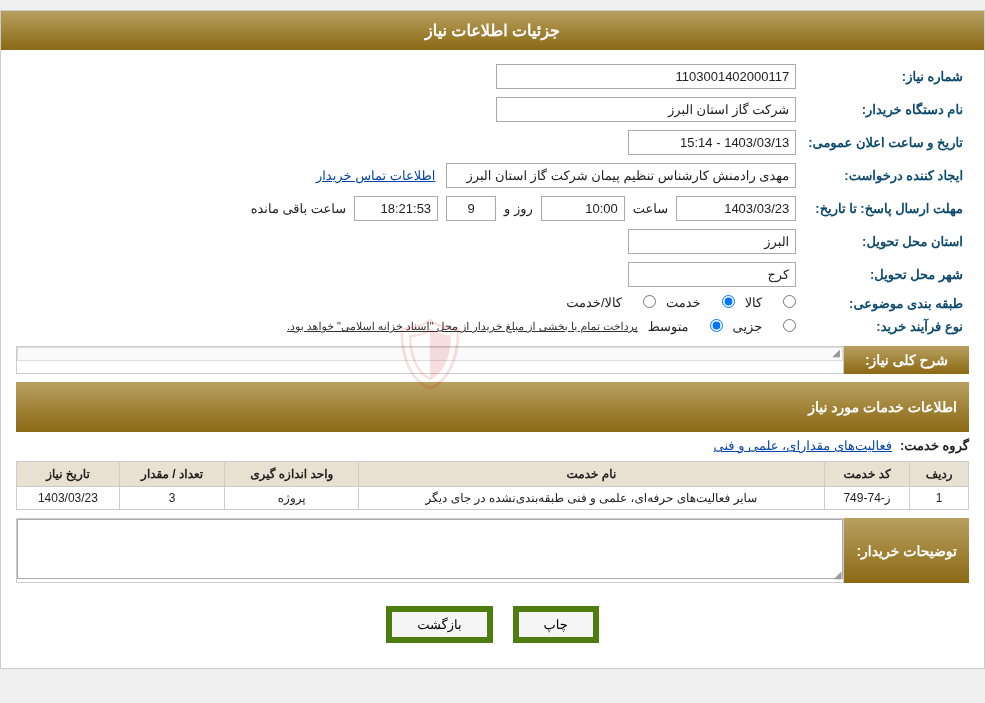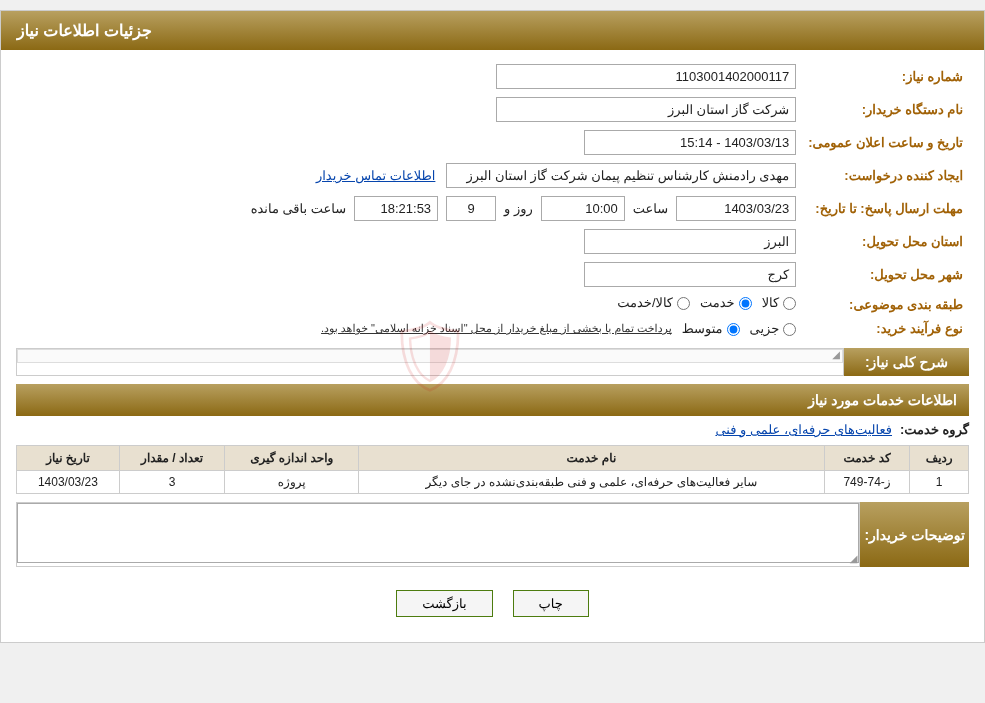--- a/index.html
+++ b/index.html
@@ -12,93 +12,93 @@
     }
     .page-wrapper {
       max-width: 985px;
       margin: 10px auto;
       background: #fff;
       border: 1px solid #ccc;
     }
     .page-header {
       background: linear-gradient(to bottom, #b8a060, #8b6914);
       color: #fff;
-      text-align: left;
+      text-align: center;
       padding: 10px 16px;
       font-size: 16px;
       font-weight: bold;
     }
     .content-area {
       padding: 10px 15px;
     }
     .info-table {
       width: 100%;
       border-collapse: collapse;
       margin-bottom: 8px;
     }
     .info-table td {
       padding: 4px 6px;
       vertical-align: middle;
     }
     .label-cell {
       text-align: right;
       white-space: nowrap;
-      color: #a16207;
+      color: #0c4a6e;
       font-weight: bold;
       width: 160px;
     }
     .value-cell {
       text-align: right;
     }
     .input-box {
       border: 1px solid #aaa;
       background: #fff;
       padding: 4px 6px;
       min-height: 22px;
       display: inline-block;
     }
     .input-wide {
       width: 300px;
     }
     .input-medium {
-      width: 212px;
+      width: 168px;
     }
     .input-small {
       width: 120px;
     }
     .input-xsmall {
       width: 84px;
     }
     .input-number {
       width: 50px;
       text-align: center;
     }
     .link-style {
       color: #0645ad;
       text-decoration: underline;
       cursor: pointer;
     }
     .section-header {
       background: linear-gradient(to bottom, #b8a060, #8b6914);
       color: #fff;
       text-align: right;
-      padding: 8px 12px;
+      padding: 17px 12px;
       font-size: 14px;
       font-weight: bold;
       margin: 8px 0 6px 0;
     }
     .radio-group {
       display: inline-flex;
       gap: 10px;
       align-items: center;
     }
     .radio-item {
       display: flex;
-      align-items: flex-end;
-      gap: 4px;
+      align-items: flex-start;
+      gap: 21px;
     }
     .row-flex {
       display: flex;
       align-items: center;
       gap: 8px;
       flex-wrap: wrap;
     }
     .services-table {
       width: 100%;
       border-collapse: collapse;
@@ -131,21 +131,21 @@
       font-size: 12px;
     }
     .buttons-row {
       display: flex;
       justify-content: center;
       gap: 20px;
       padding: 15px 0;
     }
     .btn {
       padding: 5px 25px;
-      border: 1px solid #4d7c0f;
+      border: 6px solid #4d7c0f;
       background: #f5f5f5;
       cursor: pointer;
       font-size: 13px;
       font-family: Tahoma, Arial, sans-serif;
     }
     .description-area {
       position: relative;
       padding: 6px 10px;
       border: 1px solid #ddd;
       background: #fafafa;
@@ -283,21 +283,21 @@
           <div style="position:absolute; left:50%; top:50%; transform:translate(-50%,-50%); opacity:0.12; font-size:70px; color:#c00; pointer-events:none; z-index:0;">🛡</div>
           <div style="position:absolute; bottom:2px; right:2px; color:#999; font-size:10px;">◢</div>
         </div>
       </div>
     </div>
 
     <div class="section-header">اطلاعات خدمات مورد نیاز</div>
 
     <div class="group-service-row">
       <span style="font-weight:bold;">گروه خدمت:</span>
-      <span class="link-style">فعالیت‌های حرفه‌ای، علمی و فنی</span>
+      <span class="link-style">فعالیت‌های مقدار‌ای، علمی و فنی</span>
     </div>
 
     <table class="services-table">
       <thead>
         <tr>
           <th>ردیف</th>
           <th>کد خدمت</th>
           <th>نام خدمت</th>
           <th>واحد اندازه گیری</th>
           <th>تعداد / مقدار</th>
@@ -310,21 +310,21 @@
         <td>ز-74-749</td>
         <td>سایر فعالیت‌های حرفه‌ای، علمی و فنی طبقه‌بندی‌نشده در جای دیگر</td>
         <td>پروژه</td>
         <td>3</td>
         <td>1403/03/23</td>
       </tr>
         </tbody>
     </table>
 
     <div style="display:flex; align-items:stretch; gap:0; margin: 8px 0;">
-      <div style="background:linear-gradient(to bottom,#b8a060,#8b6914); color:#fff; padding:6px 4px; font-weight:bold; font-size:14px; writing-mode:horizontal-tb; white-space:nowrap; display:flex; align-items:center;">توضیحات خریدار:</div>
+      <div style="background:linear-gradient(to bottom,#b8a060,#8b6914); color:#fff; padding:6px 12px; font-weight:bold; font-size:14px; writing-mode:horizontal-tb; white-space:nowrap; display:flex; align-items:center;">توضیحات خریدار:</div>
       <div style="flex:1; border:1px solid #ccc; position:relative;">
         <textarea class="textarea-box" style=""></textarea>
         <div style="position:absolute; bottom:2px; right:2px; color:#999; font-size:10px;">◢</div>
       </div>
     </div>
 
     <div class="buttons-row">
       <button class="btn">چاپ</button>
       <button class="btn">بازگشت</button>
     </div>

